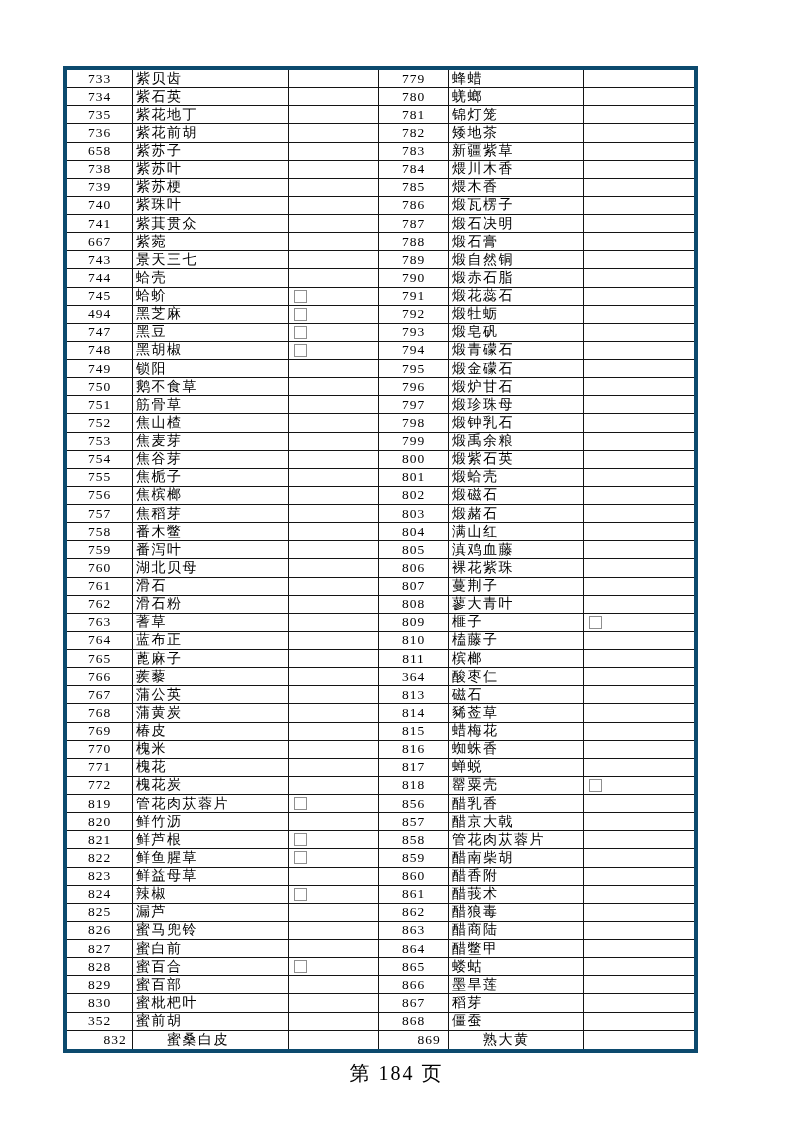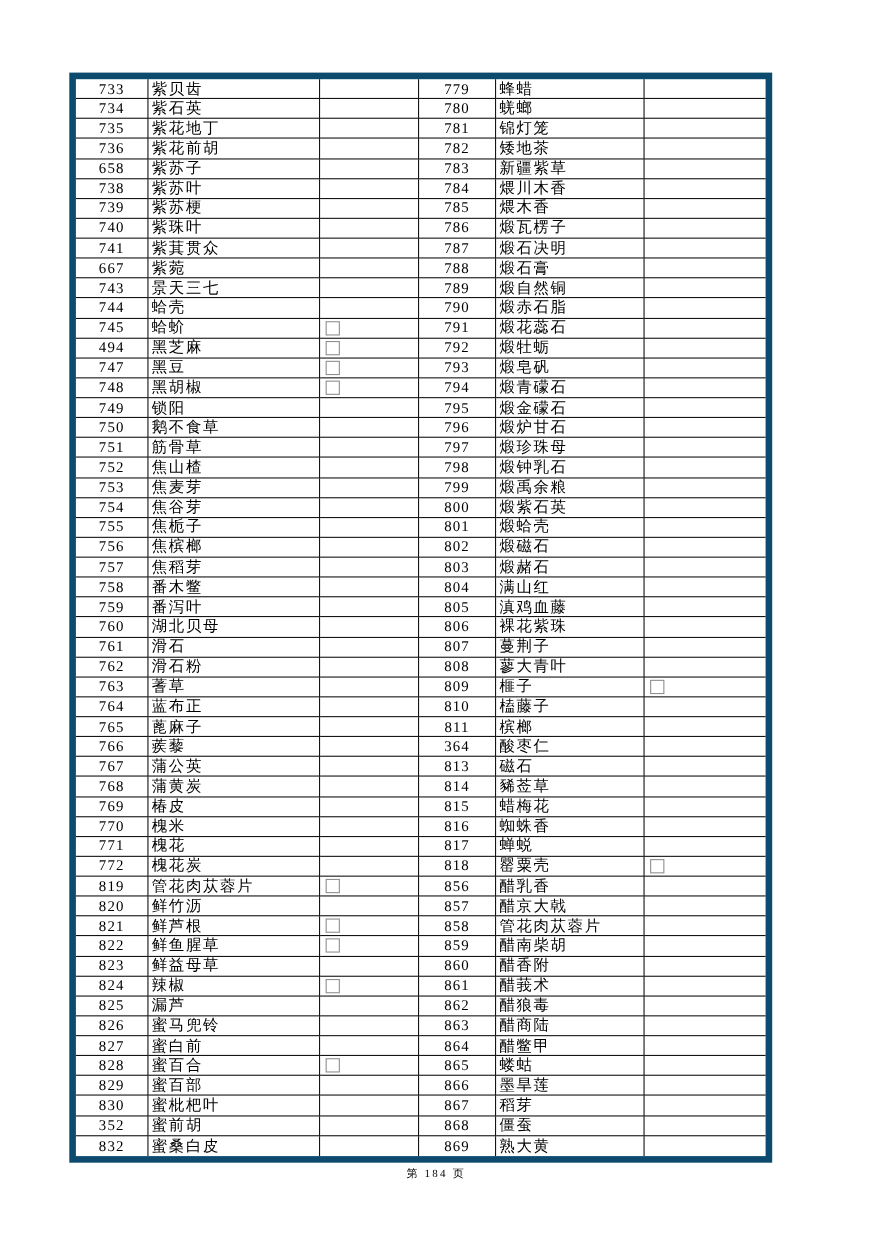--- a/index.html
+++ b/index.html
@@ -16,35 +16,35 @@
     color: #000000;
     overflow: hidden;
   }
   .med-table {
     position: absolute;
     left: 63px;
     top: 66px;
     display: grid;
     grid-template-columns: 66px 156px 90px 70px 135px 110px;
     grid-auto-rows: 18.13px;
-    border: 6px solid #0c4a6e;
+    border: 4px solid #0c4a6e;
     background: #ffffff;
   }
   .row { display: contents; }
   .cell {
     box-sizing: border-box;
     border-right: 1.5px solid #141414;
     border-bottom: 1.5px solid #141414;
     display: flex;
     align-items: center;
     overflow: hidden;
     white-space: nowrap;
   }
   .cell:nth-child(6) { border-right: none; }
-  .row:last-child .cell { border-bottom: none; }
+  .row:last-child .cell { border-bottom: none; margin-left: 31px; }
   .cell.num {
     justify-content: center;
     font-size: 13.5px;
     letter-spacing: 1px;
   }
   .cell.name {
     padding-left: 3px;
     font-size: 14px;
     letter-spacing: 1.5px;
   }
@@ -57,21 +57,21 @@
     visibility: hidden;
     flex: 0 0 auto;
   }
   .checkbox.visible { visibility: visible; }
   .footer {
     position: absolute;
     top: 1060px;
     left: 0;
     width: 100%;
     text-align: center;
-    font-size: 10px;
+    font-size: 20px;
     letter-spacing: 2px;
   }
 </style>
 </head>
 <body>
 
 <div class="page">
 
   <div class="med-table">
   <div class="row">

